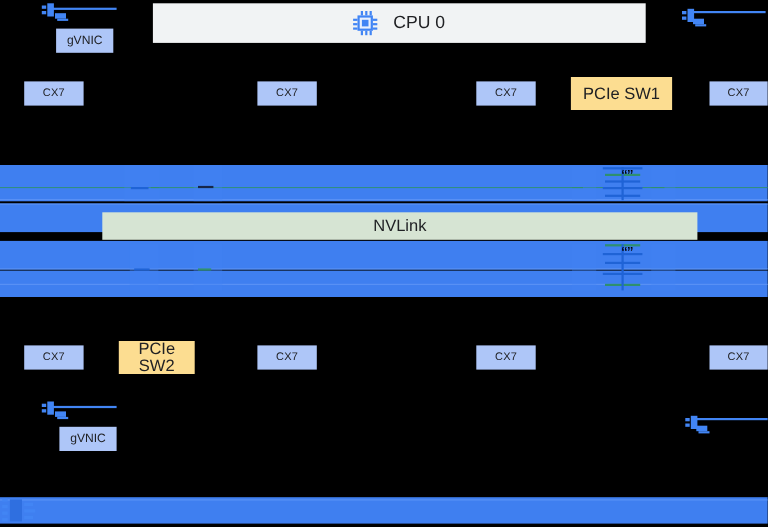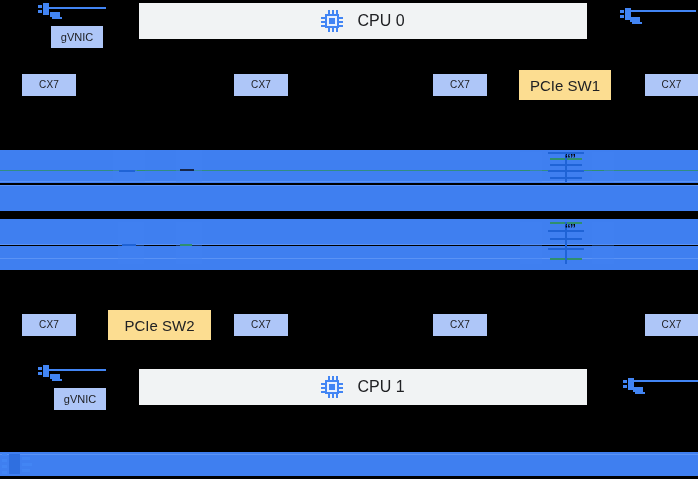--- a/index.html
+++ b/index.html
@@ -141,20 +141,23 @@
   </div>
   <div class="gpu-ic abs" style="left:520px;top:152px;width:22px;height:30px;">
     <i style="left:0;top:0;width:22px;height:30px;opacity:.3;"></i>
     <s style="left:0;top:18px;width:10px;height:1px;"></s>
   </div>
   <div class="gpu-ic abs" style="left:592px;top:152px;width:22px;height:30px;">
     <i style="left:0;top:0;width:22px;height:30px;opacity:.3;"></i>
     <s style="left:0;top:18px;width:12px;height:1px;"></s>
   </div>
 
+  <div class="abs nvlink" style="left:93px;top:193px;width:541px;height:25px;">
+    <span>NVLink</span>
+  </div>
 
   <div class="abs band" style="left:0;top:219px;width:698px;height:26px;">
     <div class="band-ln2" style="left:0;top:25px;width:698px;"></div>
   </div>
 
   <div class="abs band" style="left:0;top:246px;width:698px;height:24px;">
     <div class="band-ln2" style="left:0;top:12px;width:698px;"></div>
   </div>
 
   <div class="gpu-ic abs" style="left:118px;top:222px;width:26px;height:42px;">
@@ -178,21 +181,21 @@
     <i style="left:0;top:0;width:22px;height:42px;opacity:.3;"></i>
   </div>
   <div class="gpu-ic abs" style="left:592px;top:222px;width:22px;height:42px;">
     <i style="left:0;top:0;width:22px;height:42px;opacity:.3;"></i>
   </div>
 
   <div class="abs box cx7" style="left:22px;top:314px;width:54px;height:22px;">
     <span>CX7</span>
   </div>
 
-  <div class="abs box sw" style="left:108px;top:310px;width:103px;height:30px;">
+  <div class="abs box sw" style="left:108px;top:310px;width:69px;height:30px;">
     <span>PCIe SW2</span>
   </div>
 
   <div class="abs box cx7" style="left:234px;top:314px;width:54px;height:22px;">
     <span>CX7</span>
   </div>
 
   <div class="abs box cx7" style="left:433px;top:314px;width:54px;height:22px;">
     <span>CX7</span>
   </div>
@@ -208,39 +211,20 @@
     <i style="left:5px;top:0px;width:6px;height:12px;"></i>
     <i style="left:12px;top:9px;width:10px;height:5px;"></i>
     <u style="left:6px;top:4px;width:62px;"></u>
     <u style="left:14px;top:14px;width:10px;"></u>
   </div>
 
   <div class="abs box gvnic" style="left:54px;top:388px;width:52px;height:22px;">
     <span>gVNIC</span>
   </div>
 
-  <div class="abs box cpu" style="left:139px;top:369px;width:448px;height:36px;">
-    <span class="chipicon">
-      <span class="body"></span>
-        <span class="core"></span>
-      <span class="pin pv" style="left:7px;top:0;"></span>
-      <span class="pin pv" style="left:11px;top:0;"></span>
-      <span class="pin pv" style="left:15px;top:0;"></span>
-      <span class="pin pv" style="left:7px;top:18px;"></span>
-      <span class="pin pv" style="left:11px;top:18px;"></span>
-      <span class="pin pv" style="left:15px;top:18px;"></span>
-      <span class="pin ph" style="left:0;top:7px;"></span>
-      <span class="pin ph" style="left:0;top:11px;"></span>
-      <span class="pin ph" style="left:0;top:15px;"></span>
-      <span class="pin ph" style="left:18px;top:7px;"></span>
-      <span class="pin ph" style="left:18px;top:11px;"></span>
-      <span class="pin ph" style="left:18px;top:15px;"></span>
-    </span>
-    <span>CPU 1</span>
-  </div>
 
   <div class="nicicon abs" style="left:623px;top:378px;width:78px;height:18px;">
     <i style="left:0;top:2px;width:4px;height:3px;"></i>
     <i style="left:0;top:7px;width:4px;height:3px;"></i>
     <i style="left:5px;top:0px;width:6px;height:12px;"></i>
     <i style="left:10px;top:9px;width:10px;height:5px;"></i>
     <u style="left:6px;top:2px;width:69px;"></u>
     <u style="left:12px;top:14px;width:10px;"></u>
   </div>
 

